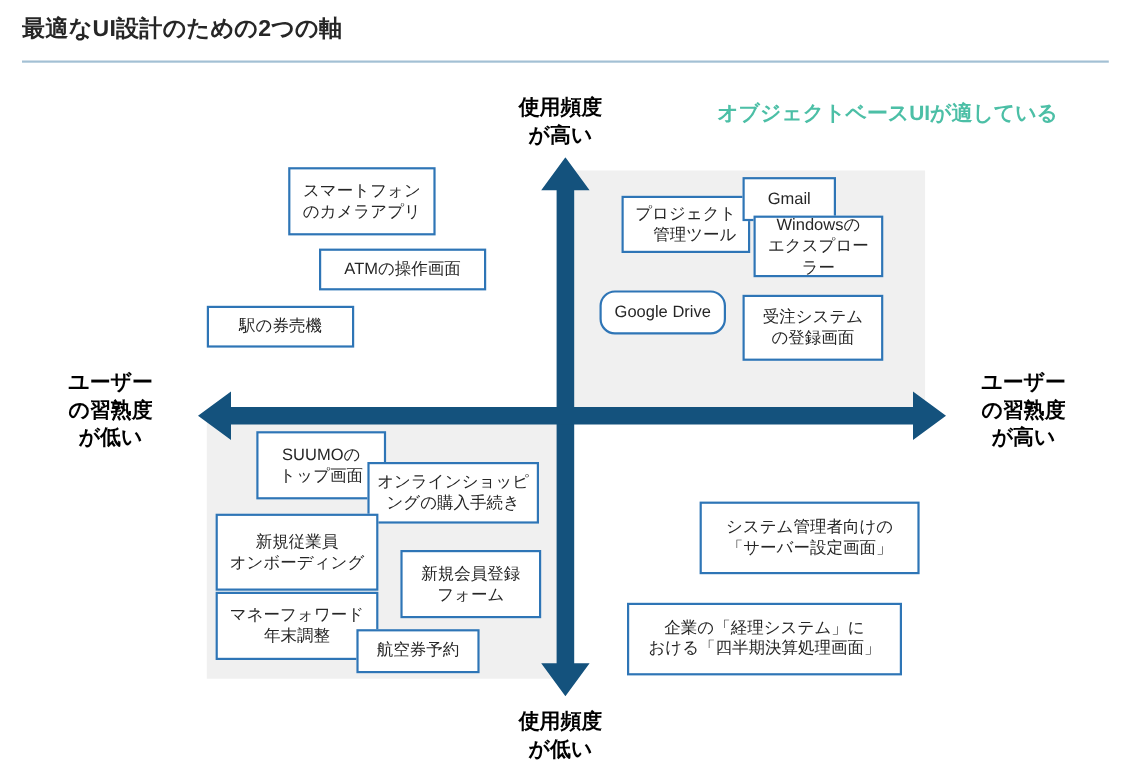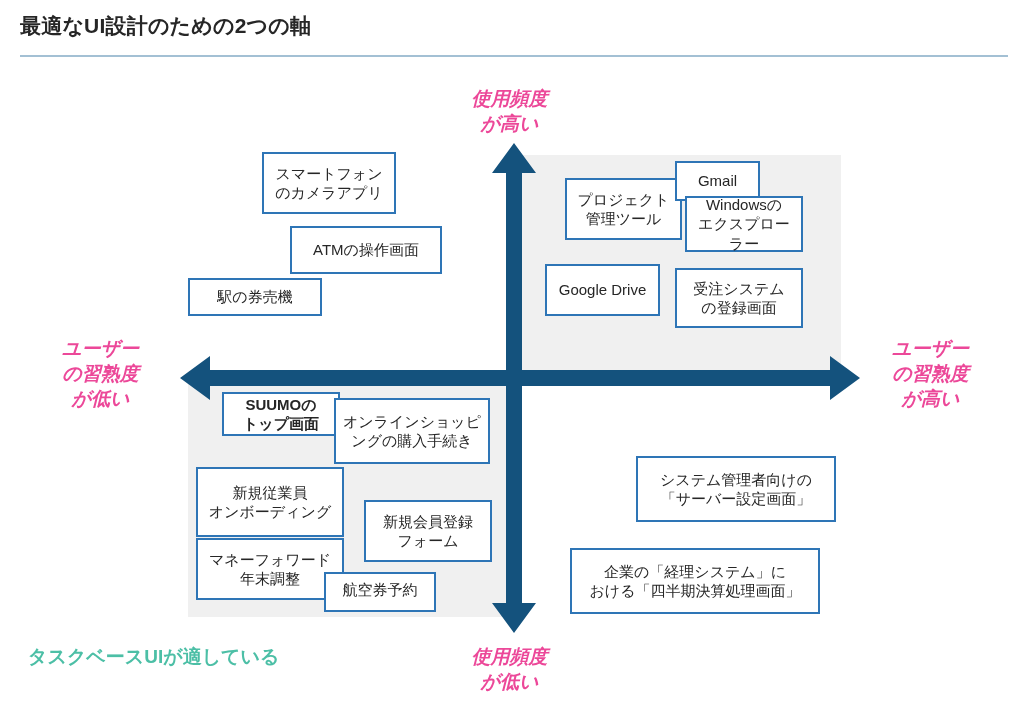--- a/index.html
+++ b/index.html
@@ -65,23 +65,22 @@
   #caption-object { left: 652px; top: 90px; }
   #caption-task   { left: 28px;  top: 644px; }
 
   
   .axis-label {
     position: absolute;
     font-size: 19px;
     font-weight: bold;
     line-height: 1.32;
     text-align: center;
-    color: #ec4899;
+    color: #000000;
     white-space: pre-line;
-    font-style: italic;
   }
   #axis-label-top    { left: 437px; top: 86px;  width: 145px; }
   #axis-label-bottom { left: 437px; top: 644px; width: 145px; }
   #axis-label-left   { left: 28px;  top: 336px; width: 145px; }
   #axis-label-right  { left: 858px; top: 336px; width: 145px; }
 
   
   .item-box {
     position: absolute;
     box-sizing: border-box;
@@ -121,45 +120,45 @@
 が高い</div>
   <div class="axis-label" id="axis-label-bottom">使用頻度
 が低い</div>
   <div class="axis-label" id="axis-label-left">ユーザー
 の習熟度
 が低い</div>
   <div class="axis-label" id="axis-label-right">ユーザー
 の習熟度
 が高い</div>
 
-  <div class="quad-caption" id="caption-task">タスクベースUIが適している</div>
+  <div class="quad-caption" id="caption-object">オブジェクトベースUIが適している</div>
 
   <div id="item-layer">
       <div class="item-box" style="left: 262px; top: 152px; width: 134px; height: 62px;">スマートフォン
 のカメラアプリ</div>
-      <div class="item-box" style="left: 290px; top: 226px; width: 152px; height: 48px;">ATMの操作画面</div>
+      <div class="item-box" style="left: 290px; top: 226px; width: 152px; height: 38px;">ATMの操作画面</div>
       <div class="item-box" style="left: 188px; top: 278px; width: 134px; height: 38px;">駅の券売機</div>
-      <div class="item-box" style="left: 565px; top: 178px; width: 117px; height: 62px;">プロジェクト
+      <div class="item-box" style="left: 565px; top: 178px; width: 117px; height: 52px; text-align: right;">プロジェクト
 管理ツール</div>
       <div class="item-box" style="left: 675px; top: 161px; width: 85px; height: 40px;">Gmail</div>
       <div class="item-box" style="left: 685px; top: 196px; width: 118px; height: 56px;">Windowsの
 エクスプローラー</div>
-      <div class="item-box" style="left: 545px; top: 264px; width: 115px; height: 52px;">Google Drive</div>
+      <div class="item-box" style="left: 545px; top: 264px; width: 115px; height: 40px; border-radius: 14px;">Google Drive</div>
       <div class="item-box" style="left: 675px; top: 268px; width: 128px; height: 60px;">受注システム
 の登録画面</div>
-      <div class="item-box" style="left: 222px; top: 392px; width: 118px; height: 44px; font-weight: bold;">SUUMOの
+      <div class="item-box" style="left: 233px; top: 392px; width: 118px; height: 62px;">SUUMOの
 トップ画面</div>
-      <div class="item-box" style="left: 334px; top: 398px; width: 156px; height: 66px;">オンラインショッピ
+      <div class="item-box" style="left: 334px; top: 420px; width: 156px; height: 56px;">オンラインショッピ
 ングの購入手続き</div>
       <div class="item-box" style="left: 196px; top: 467px; width: 148px; height: 70px;">新規従業員
 オンボーディング</div>
       <div class="item-box" style="left: 364px; top: 500px; width: 128px; height: 62px;">新規会員登録
 フォーム</div>
       <div class="item-box" style="left: 196px; top: 538px; width: 148px; height: 62px;">マネーフォワード
 年末調整</div>
       <div class="item-box" style="left: 324px; top: 572px; width: 112px; height: 40px; font-family: Liberation Mono, monospace;">航空券予約</div>
       <div class="item-box" style="left: 636px; top: 456px; width: 200px; height: 66px;">システム管理者向けの
 「サーバー設定画面」</div>
-      <div class="item-box" style="left: 570px; top: 548px; width: 250px; height: 66px;">企業の「経理システム」に
+      <div class="item-box" style="left: 570px; top: 548px; width: 250px; height: 66px; font-family: Liberation Serif, serif;">企業の「経理システム」に
 おける「四半期決算処理画面」</div>
     </div>
 
 </div>
 
 </body></html>

